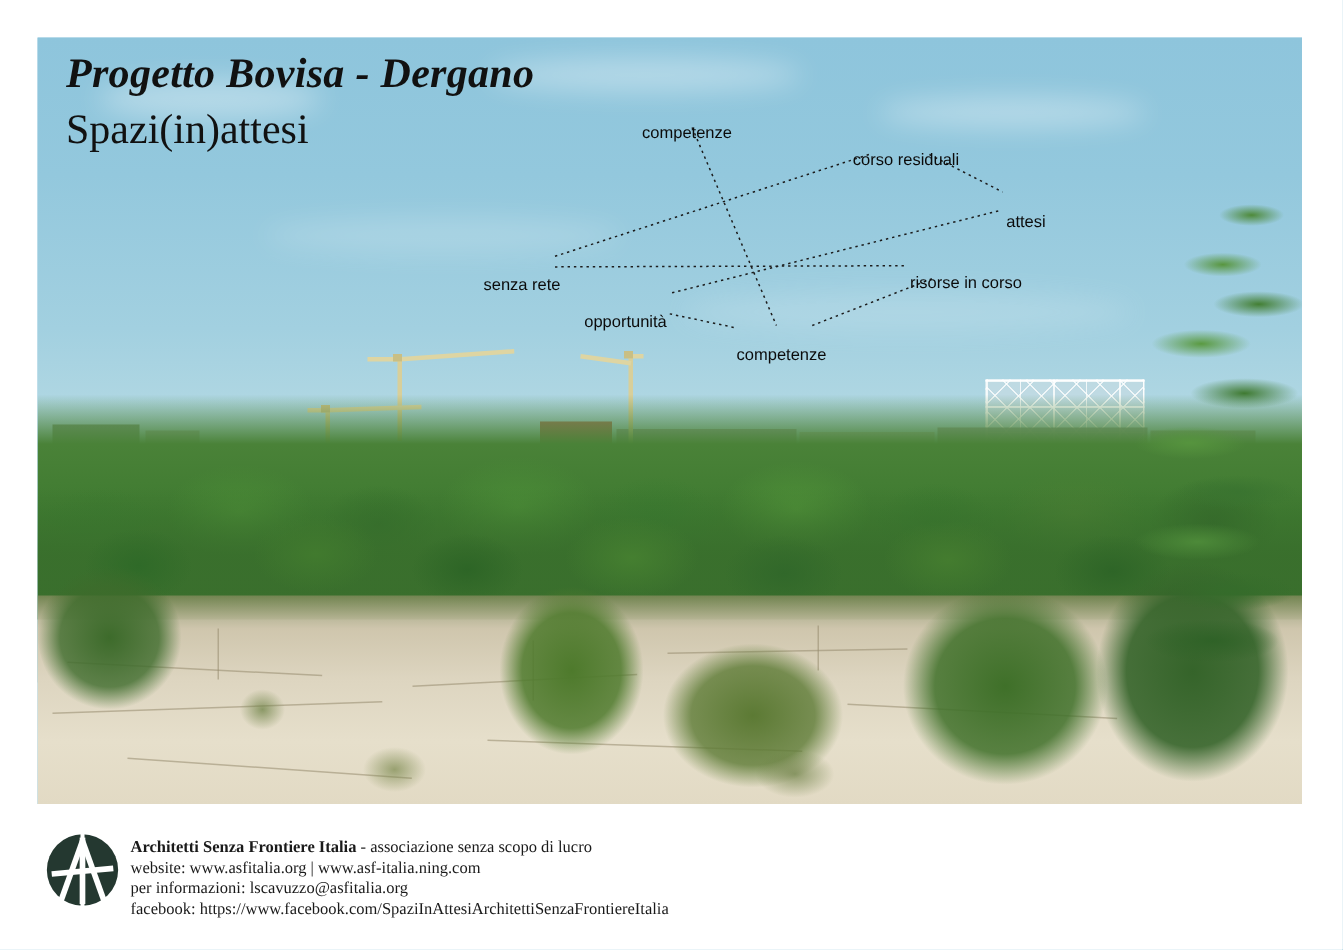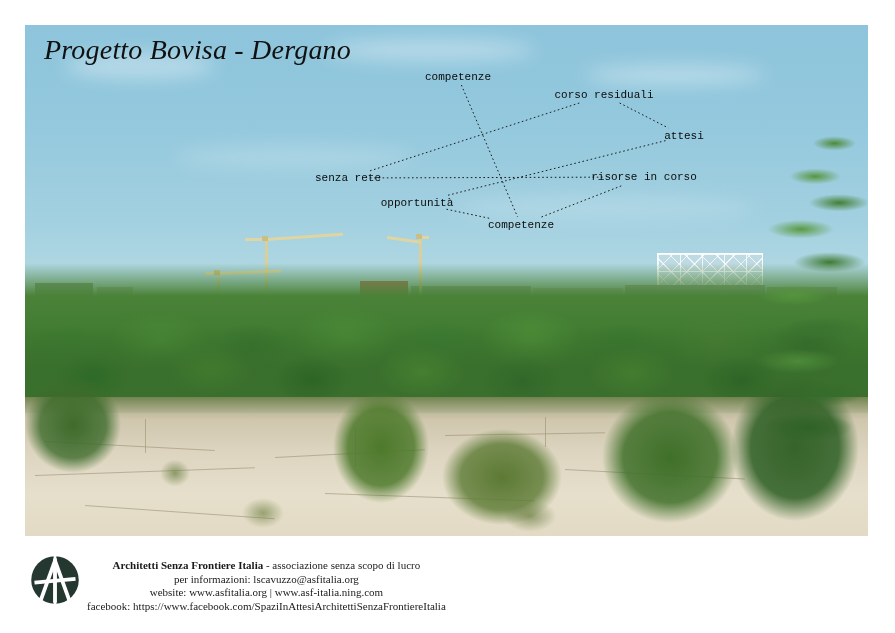--- a/index.html
+++ b/index.html
@@ -195,21 +195,21 @@
   #title {
     position: absolute;
     left: 44px;
     top: 36px;
     color: #111111;
     line-height: 1.0;
   }
   #title-l1 {
     display: block;
     font-style: italic;
-    font-weight: normal;
+    font-weight: bold;
     font-size: 28px;
     letter-spacing: 0.2px;
   }
   #title-l2 {
     display: block;
     font-style: normal;
     font-weight: normal;
     font-size: 28px;
     margin-top: 9px;
   }
@@ -219,24 +219,25 @@
     position: absolute;
     left: 25px;
     top: 25px;
     width: 843px;
     height: 511px;
     pointer-events: none;
   }
   #diagram svg { display: block; width: 100%; height: 100%; }
   .node-label {
     position: absolute;
-    font-family: Liberation Mono, monospace;
+    font-family: Liberation Sans, sans-serif;
     font-size: 11px;
     color: #0b0b0b;
     white-space: nowrap;
+    margin-top: 12px;
   }
 
   
   #footer {
     position: absolute;
     left: 28px;
     top: 551px;
     width: 840px;
     height: 62px;
   }
@@ -249,21 +250,21 @@
   }
   #footer-text {
     position: absolute;
     left: 59px;
     top: 8px;
     font-family: "Liberation Serif", serif;
     font-size: 11px;
     color: #1a1a1a;
     line-height: 13.5px;
   }
-  #footer-text div { white-space: nowrap; text-align: center; }
+  #footer-text div { white-space: nowrap; }
   .bold { font-weight: bold; }
 </style>
 </head>
 <body>
 
 <div id="poster">
 
   <div id="photo">
 
     <div class="layer" id="sky"></div>
@@ -336,20 +337,21 @@
     <div class="weed" style="left:210px; top:468px; width:56px; height:40px;
          background:radial-gradient(ellipse 28px 20px at 50% 50%, rgba(120,135,75,0.7) 0%, rgba(120,135,75,0) 75%);"></div>
     <div class="weed" style="left:470px; top:470px; width:70px; height:42px;
          background:radial-gradient(ellipse 35px 21px at 50% 50%, rgba(105,125,65,0.7) 0%, rgba(105,125,65,0) 75%);"></div>
 
     <div id="tree"></div>
   </div>
 
   <div id="title">
     <span id="title-l1">Progetto Bovisa - Dergano</span>
+    <span id="title-l2">Spazi(in)attesi</span>
   </div>
 
   <div id="diagram">
     <svg viewBox="0 0 843 511" preserveAspectRatio="none">
       <g id="edges" stroke="#1c1c1c" stroke-width="1" stroke-dasharray="1.6 2.6" fill="none">
           <line x1="345" y1="145.8671875" x2="554.3253012048193" y2="78"></line>
           <line x1="345" y1="152.92567567567568" x2="579" y2="152.13513513513513"></line>
           <line x1="594.609756097561" y1="78" x2="643.390243902439" y2="103"></line>
           <line x1="640.5" y1="115.64232209737828" x2="421.5" y2="170.59737827715355"></line>
           <line x1="436.4054054054054" y1="60" x2="492.5945945945946" y2="192"></line>
@@ -375,19 +377,19 @@
           <path d="M50 14 L22 92" stroke="#000" stroke-width="7"></path>
           <path d="M50 14 L78 92" stroke="#000" stroke-width="7"></path>
           <path d="M12 55 L88 48" stroke="#000" stroke-width="7"></path>
           <path d="M50 2 L50 98" stroke="#000" stroke-width="5"></path>
         </mask>
       </defs>
       <circle cx="50" cy="50" r="44" fill="#243830" mask="url(#amask)"></circle>
     </svg>
     <div id="footer-text">
       <div><span class="bold">Architetti Senza Frontiere Italia</span><span> - associazione senza scopo di lucro</span></div>
+      <div>website: www.asfitalia.org | www.asf-italia.ning.com</div>
       <div>per informazioni: lscavuzzo@asfitalia.org</div>
-      <div>website: www.asfitalia.org | www.asf-italia.ning.com</div>
       <div>facebook: https://www.facebook.com/SpaziInAttesiArchitettiSenzaFrontiereItalia</div>
     </div>
   </div>
 
 </div>
 
 </body></html>

